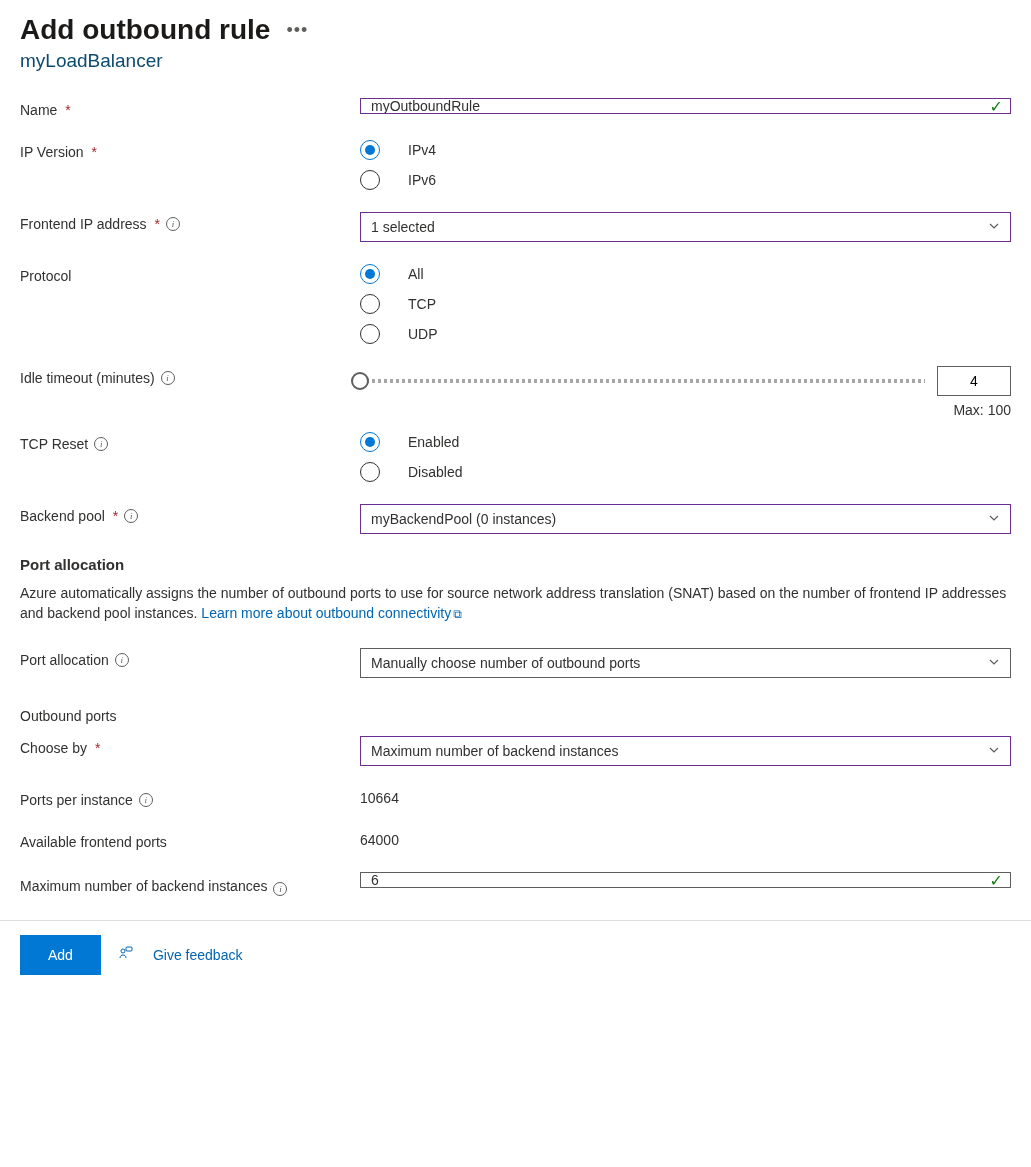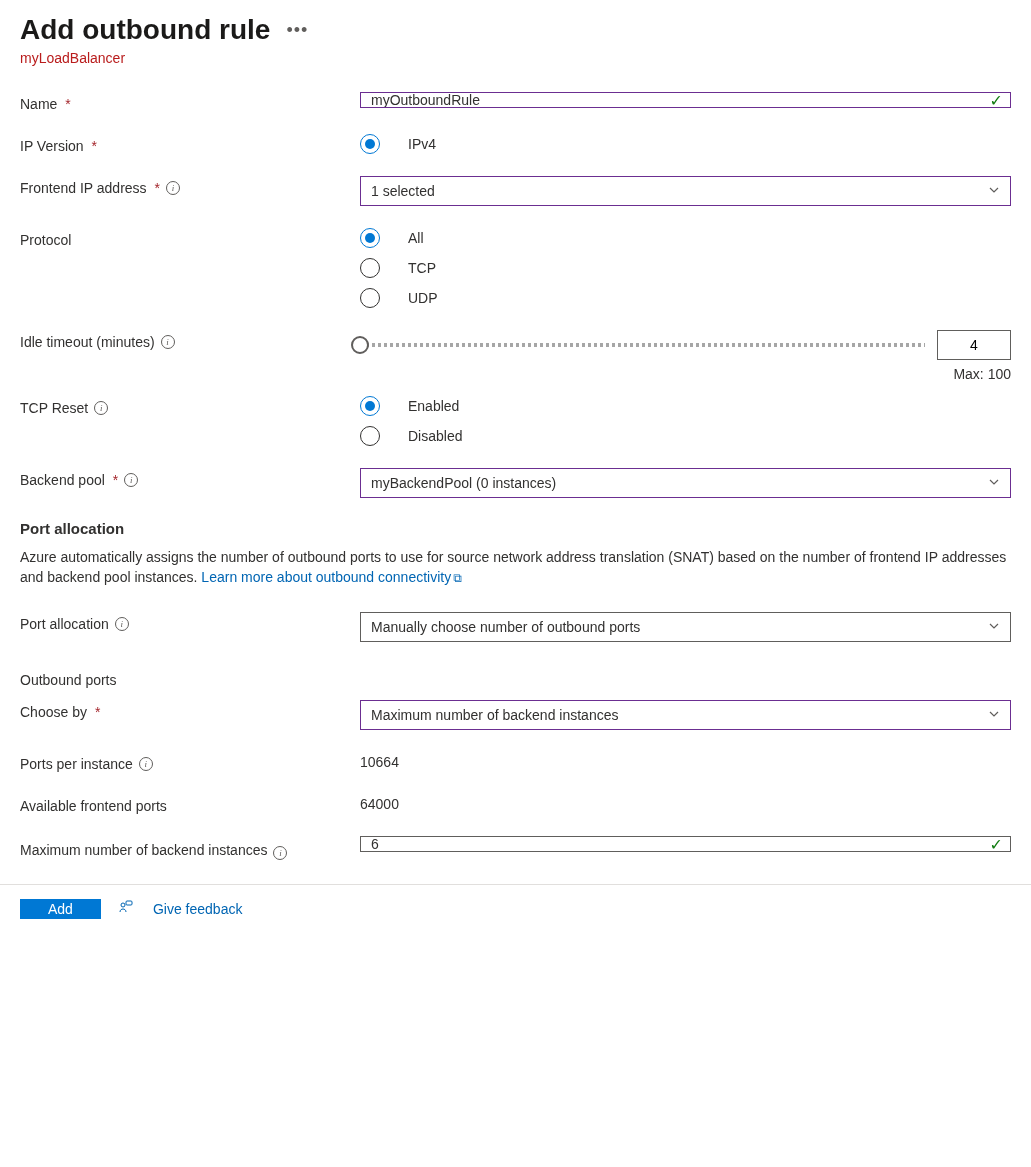--- a/index.html
+++ b/index.html
@@ -8,21 +8,21 @@
     font-size: 14px;
     color: #323130;
     background: white;
     padding: 0;
     width: 1031px;
   }
   .header { padding: 14px 28px 6px 20px; }
   .title-row { display: flex; align-items: center; gap: 16px; }
   .title { font-size: 28px; font-weight: 600; color: #1b1a19; }
   .more-icon { color: #605e5c; font-size: 18px; letter-spacing: 1px; }
-  .subtitle { color: #b91c1c; font-size: 14px; margin-top: 4px; }
+  .subtitle { color: #0c4a6e; font-size: 19px; margin-top: 4px; }
 
   .form { padding: 20px 20px 0 20px; }
   .row { display: flex; align-items: flex-start; margin-bottom: 22px; }
   .row.tight { margin-bottom: 14px; }
   .label-col { width: 340px; flex-shrink: 0; display: flex; align-items: center; gap: 6px; padding-top: 4px; }
   .label { font-size: 14px; color: #323130; }
   .req { color: #a4262c; margin-left: 2px; }
   .info-icon {
     width: 14px; height: 14px; border: 1px solid #605e5c; border-radius: 50%;
     display: inline-flex; align-items: center; justify-content: center;
@@ -81,21 +81,21 @@
   .link { color: #0065b3; text-decoration: none; }
   .ext-icon { font-size: 12px; margin-left: 2px; color: #0065b3; }
 
   .static-val { font-size: 14px; padding-top: 2px; }
 
   .footer {
     border-top: 1px solid #e1dfdd; padding: 14px 20px 24px 20px; margin-top: 24px;
     display: flex; align-items: center; gap: 18px;
   }
   .btn-primary {
-    background: #0078d4; color: white; border: none; height: 20px;
+    background: #0078d4; color: white; border: none; height: 40px;
     padding: 0 28px; font-size: 14px; font-family: inherit; cursor: pointer;
   }
   .feedback { color: #0065b3; font-size: 14px; display: flex; align-items: center; gap: 20px; cursor: pointer; }
   .fb-icon { font-size: 14px; }
 </style>
 </head>
 <body>
 
 <div class="header">
   <div class="title-row">
@@ -125,20 +125,24 @@
       <span class="label">IP Version</span>
         <span class="req">*</span>
     </div>
     <div class="control-col">
       <div class="radio-group">
         <div class="radio selected">
           <span class="radio-circle">
               <span class="radio-dot"></span>
             </span>
           <span class="radio-label">IPv4</span>
+        </div>
+        <div class="radio">
+          <span class="radio-circle"></span>
+          <span class="radio-label">IPv6</span>
         </div>
       </div>
     </div>
   </div>
 
   <div class="row">
     <div class="label-col">
       <span class="label">Frontend IP address</span>
         <span class="req">*</span>
       <span class="info-icon">i</span>

